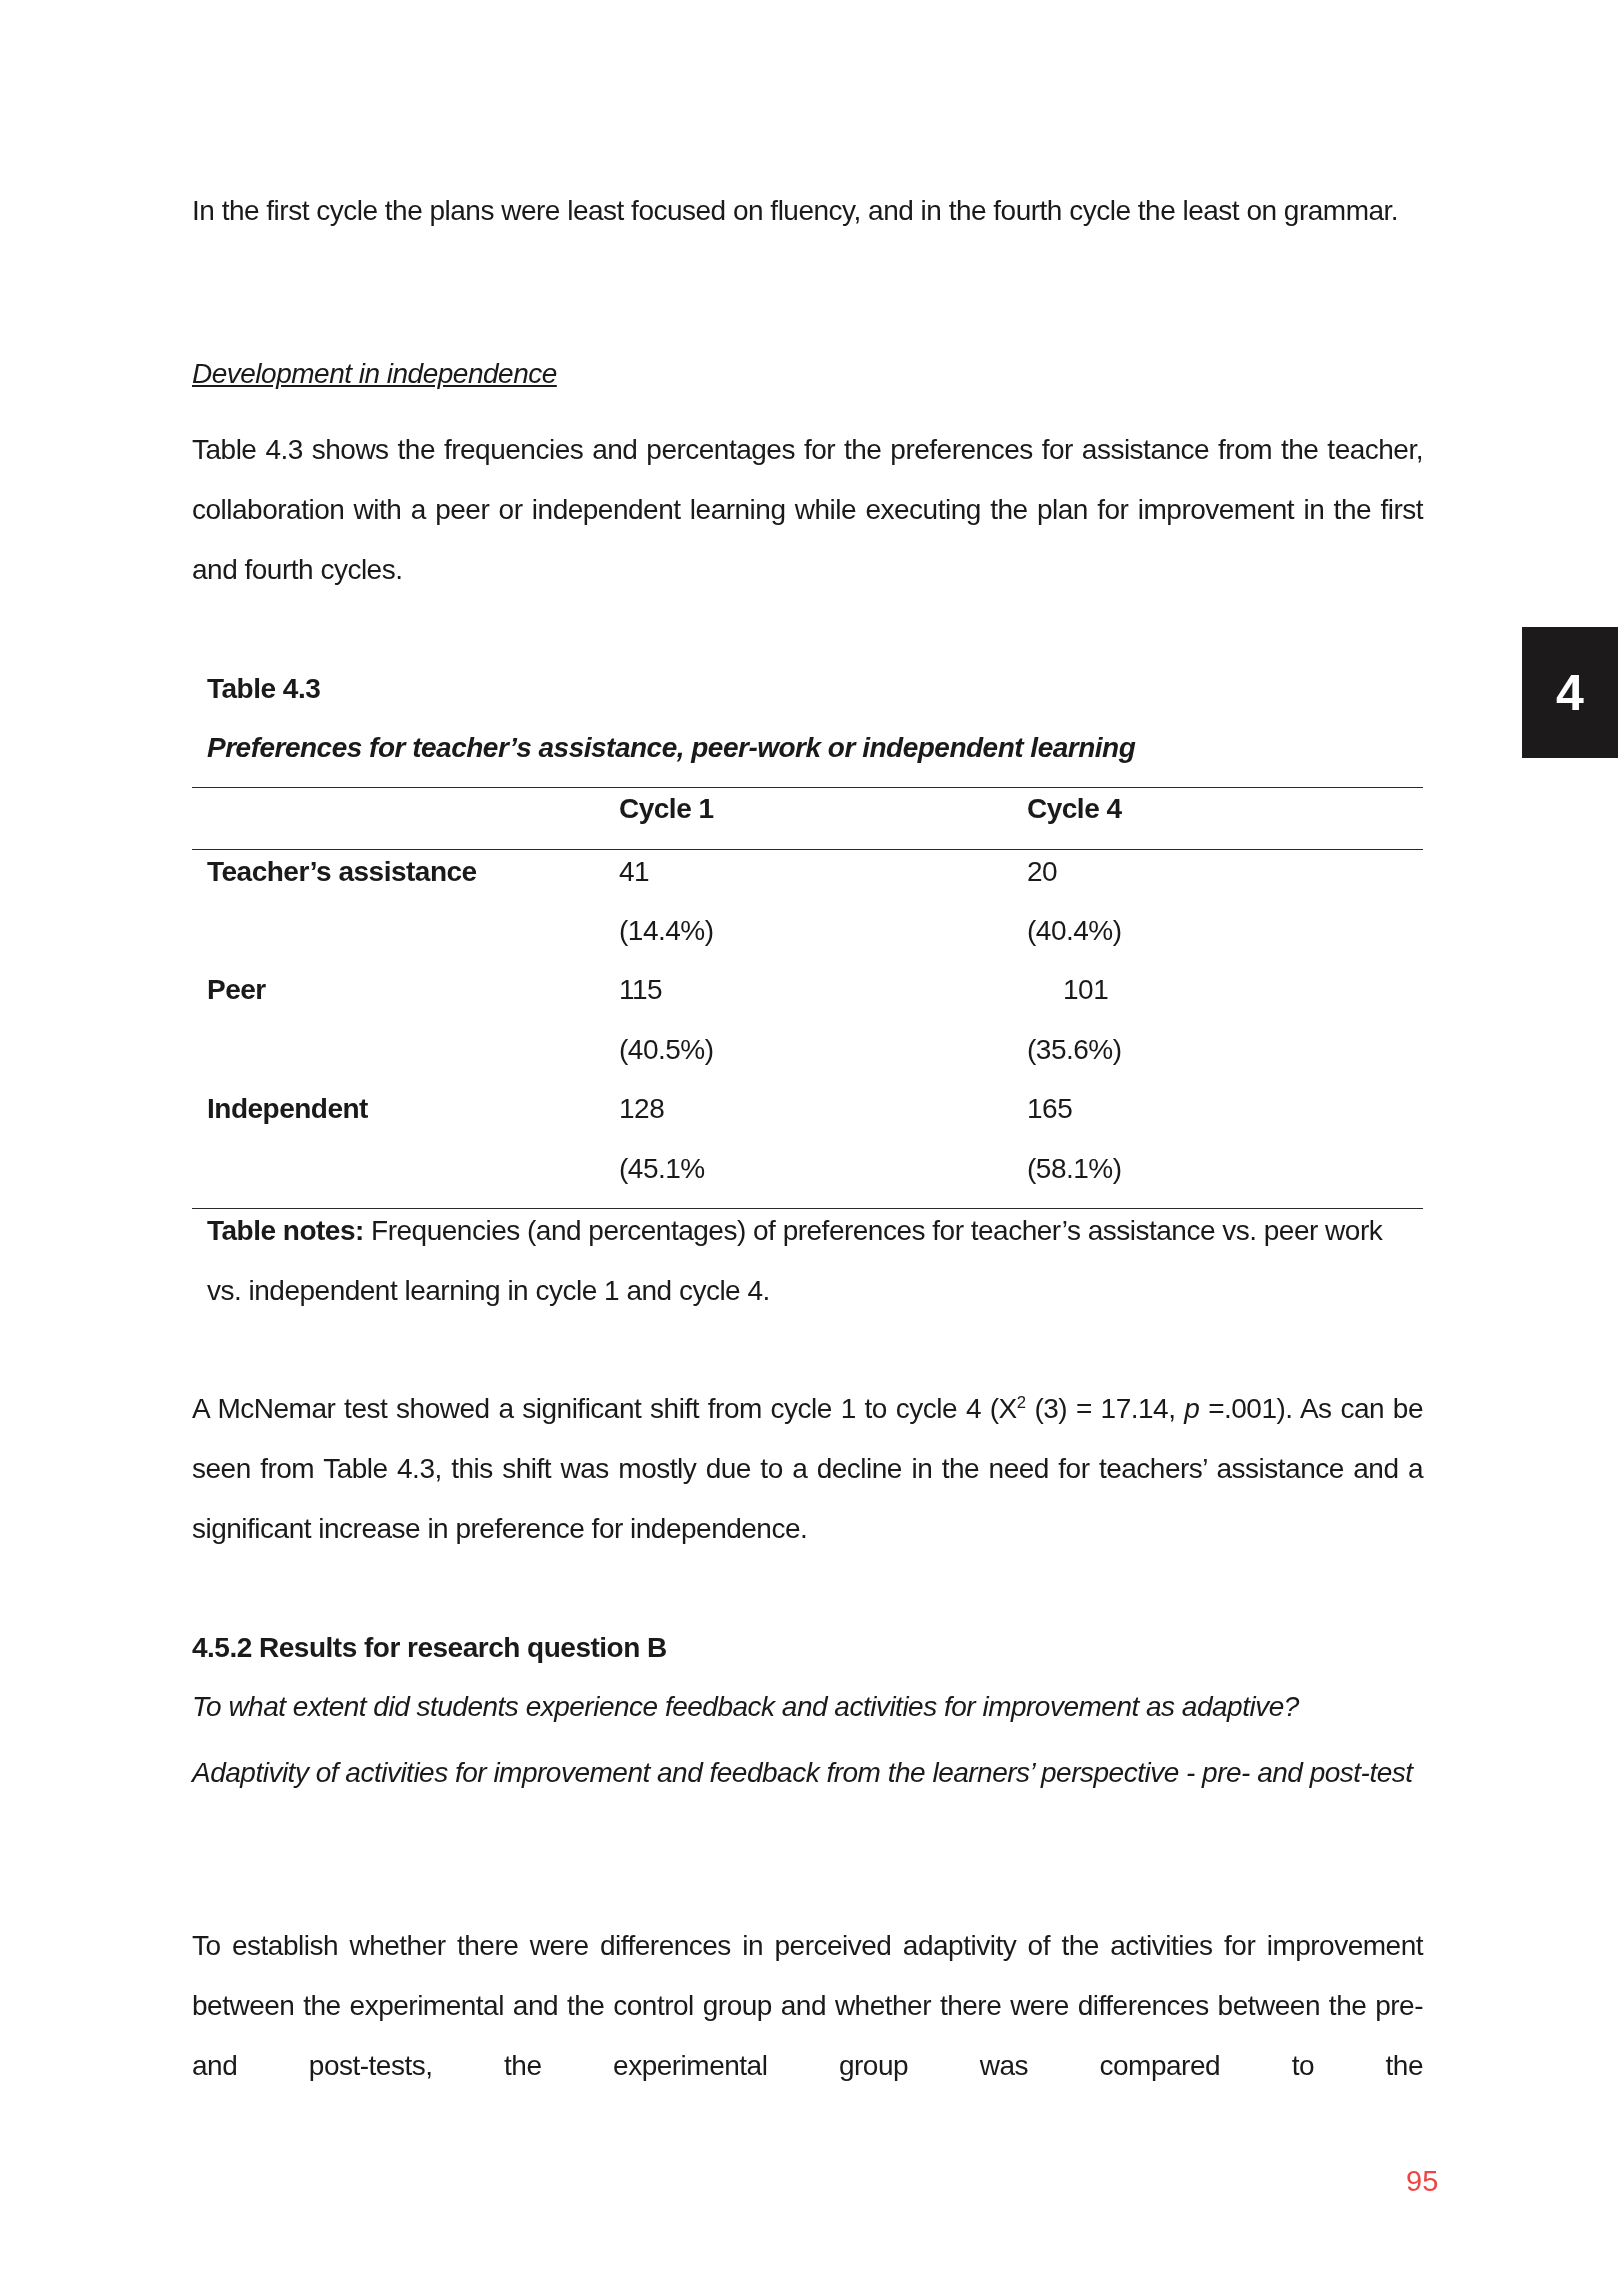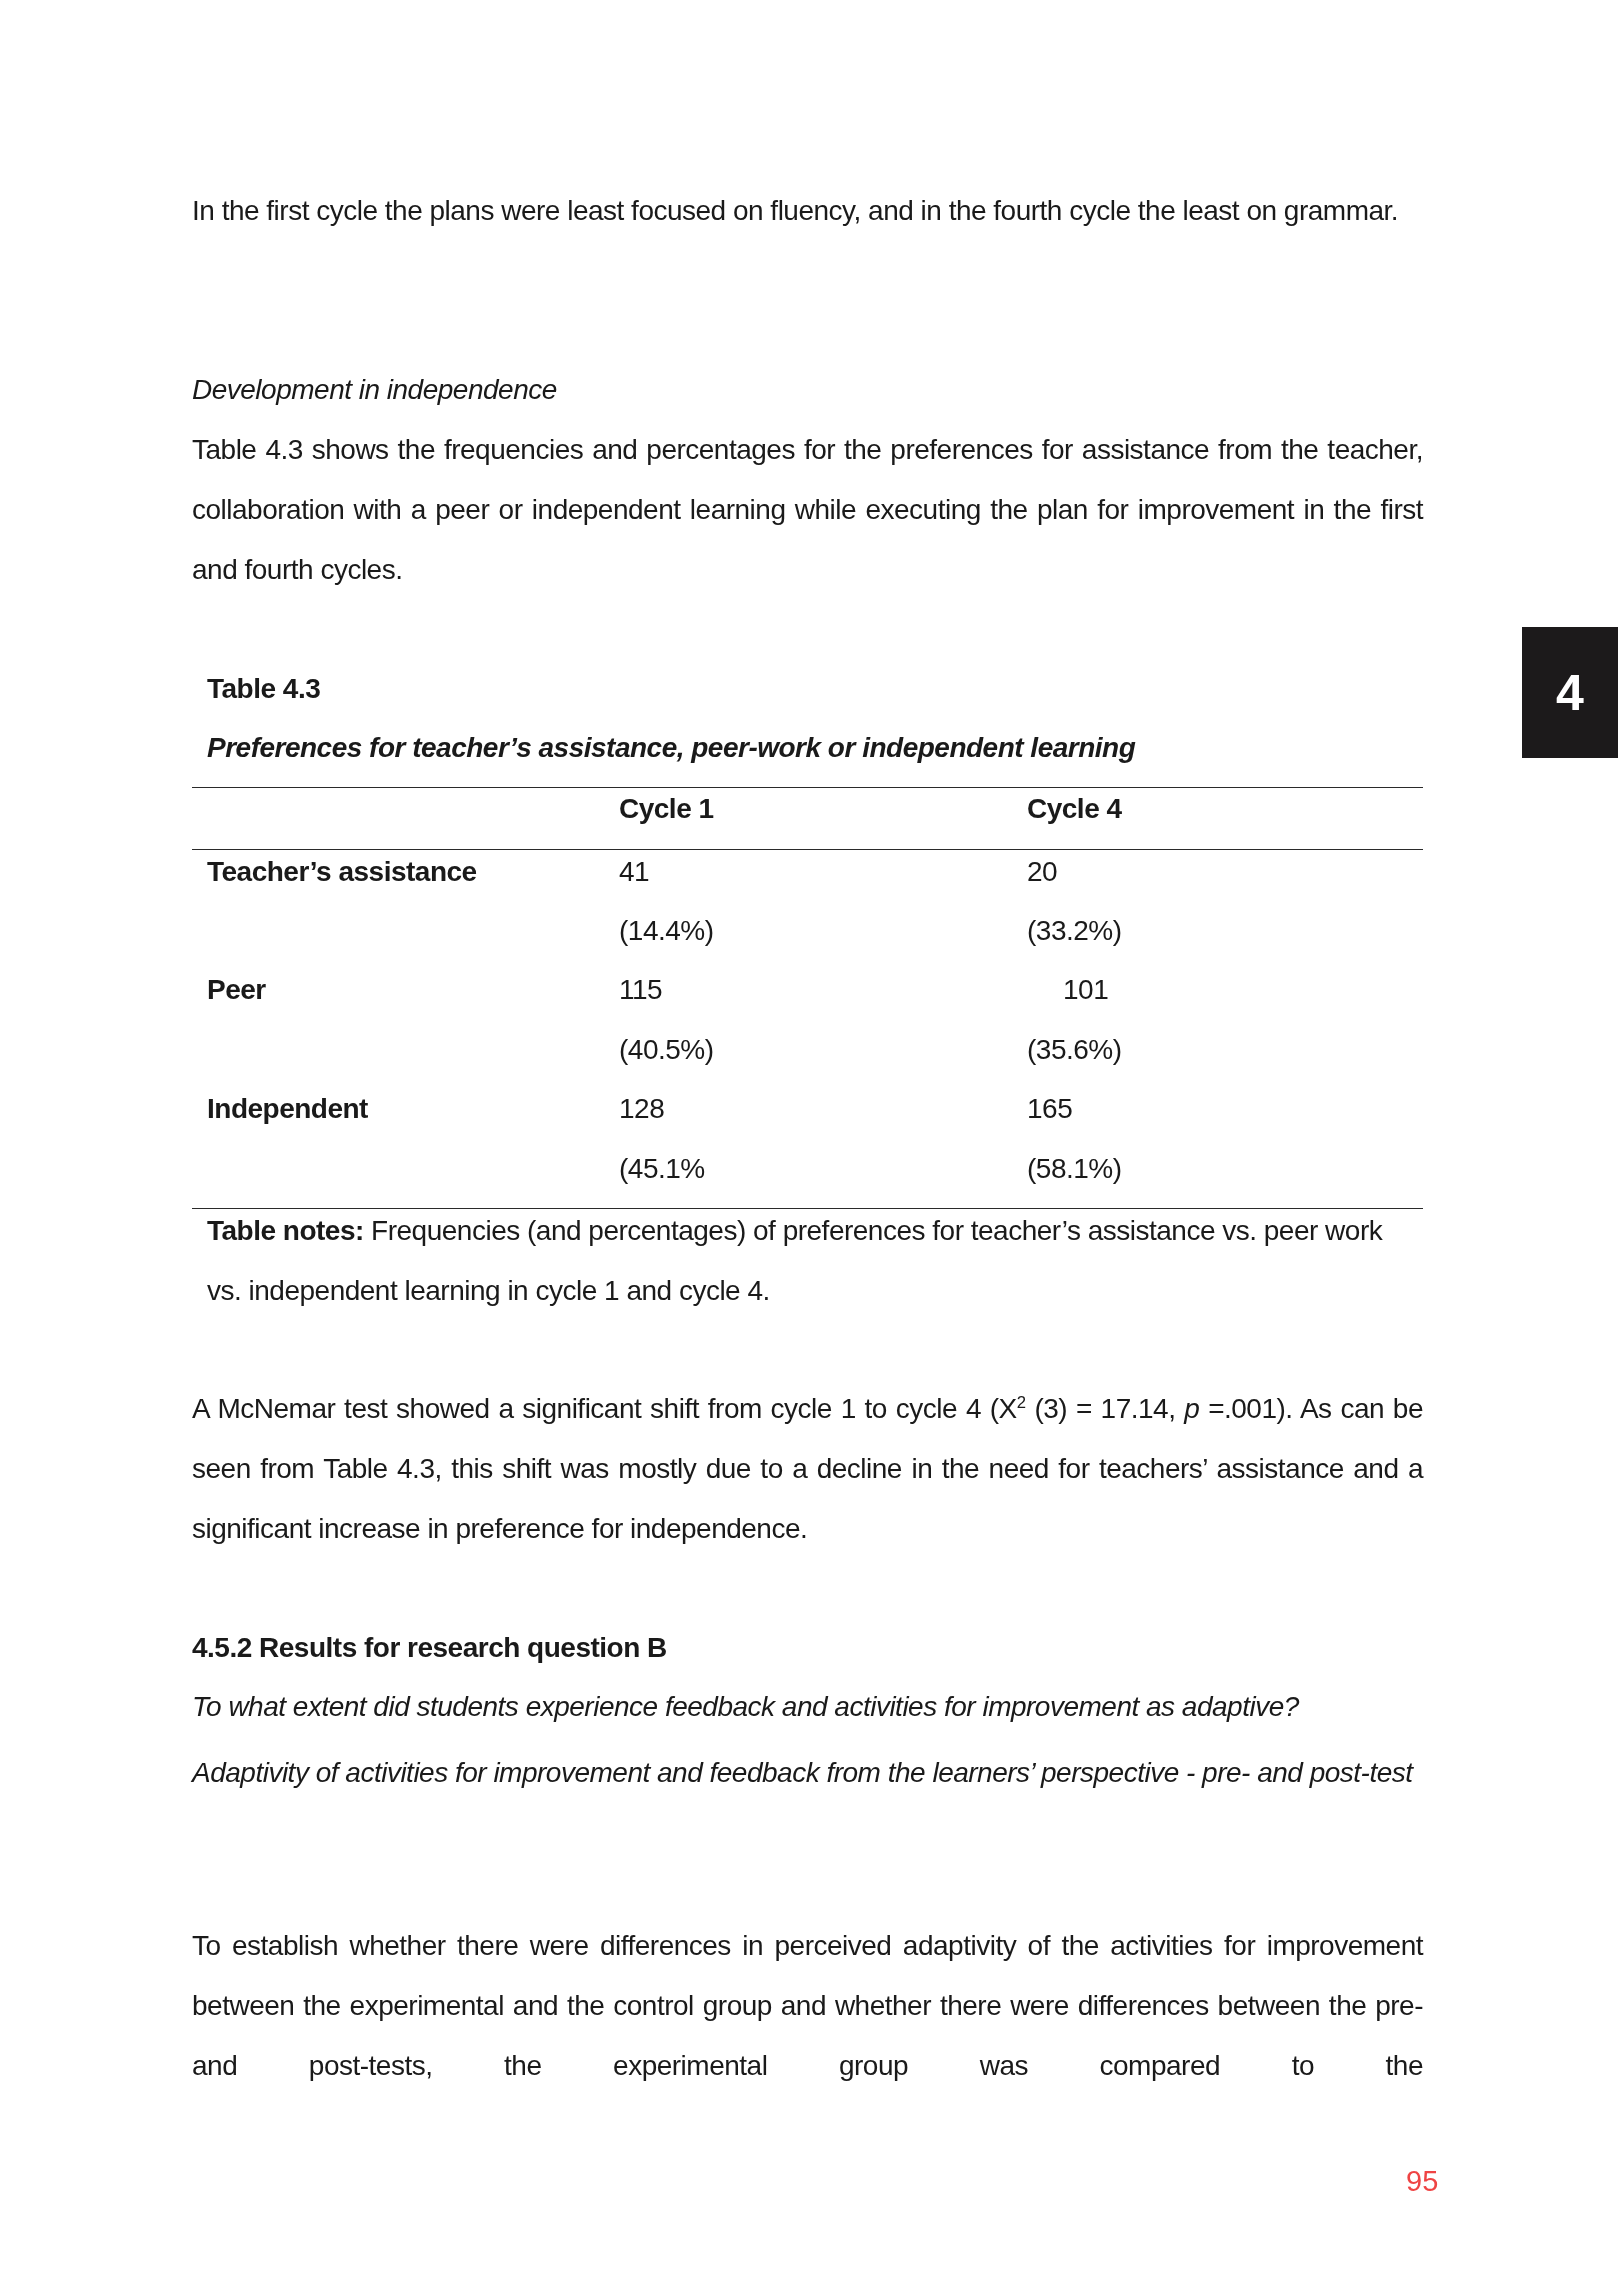--- a/index.html
+++ b/index.html
@@ -38,37 +38,37 @@
     position: absolute; left: 1406px; top: 2165px;
     font-family: "Liberation Sans", sans-serif; font-size: 29px; color: #ef4444;
   }
   sup { font-size: 16.7px; line-height: 0; }
 </style>
 </head>
 <body>
 
 <div class="txt just" style="top:181px;">In the first cycle the plans were least focused on fluency, and in the fourth cycle the least on grammar.</div>
 
-<div class="txt it" style="top:360px;">Development in independence</div>
+<div class="txt it" style="top:344px;text-decoration:underline;">Development in independence</div>
 <div class="txt just" style="top:420px;">Table 4.3 shows the frequencies and percentages for the preferences for assistance from the teacher, collaboration with a peer or independent learning while executing the plan for improvement in the first and fourth cycles.</div>
 
 <div class="txt bd" style="top:659px; left:207px;">Table 4.3</div>
 <div class="txt bd it" style="top:718px; left:207px;">Preferences for teacher’s assistance, peer-work or independent learning</div>
 
 <div class="rule" style="top:787px;"></div>
 <div class="cell bd c1" style="top:779px;">Cycle 1</div>
 <div class="cell bd c2" style="top:779px;">Cycle 4</div>
 <div class="rule" style="top:849px;"></div>
 
 <div>
   <div class="cell bd c0" style="top:842px;">Teacher’s assistance</div>
   <div class="cell c1" style="top:842px;">41</div>
   <div class="cell c2" style="top:842px;">20</div>
   <div class="cell c1" style="top:901px;">(14.4%)</div>
-  <div class="cell c2" style="top:901px;">(33.2%)</div>
+  <div class="cell c2" style="top:901px;">(40.4%)</div>
 </div>
 
 <div>
   <div class="cell bd c0" style="top:960px;">Peer</div>
   <div class="cell c1" style="top:960px;">115</div>
   <div class="cell c2" style="top:960px;margin-left:36px;">101</div>
   <div class="cell c1" style="top:1020px;">(40.5%)</div>
   <div class="cell c2" style="top:1020px;">(35.6%)</div>
 </div>
 

